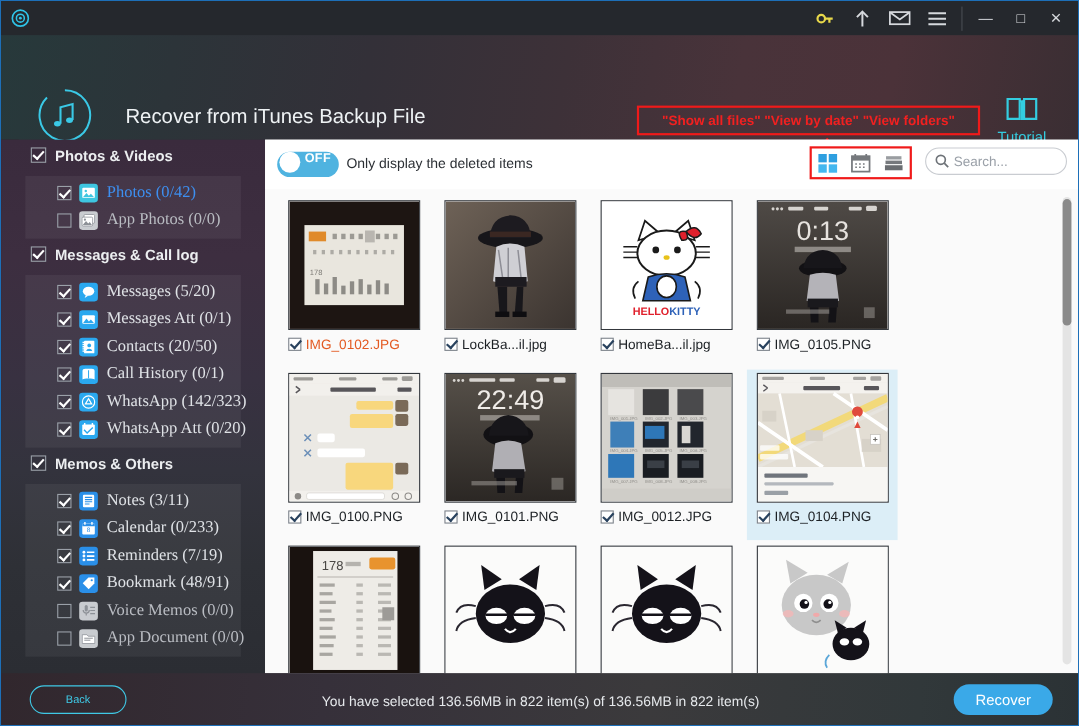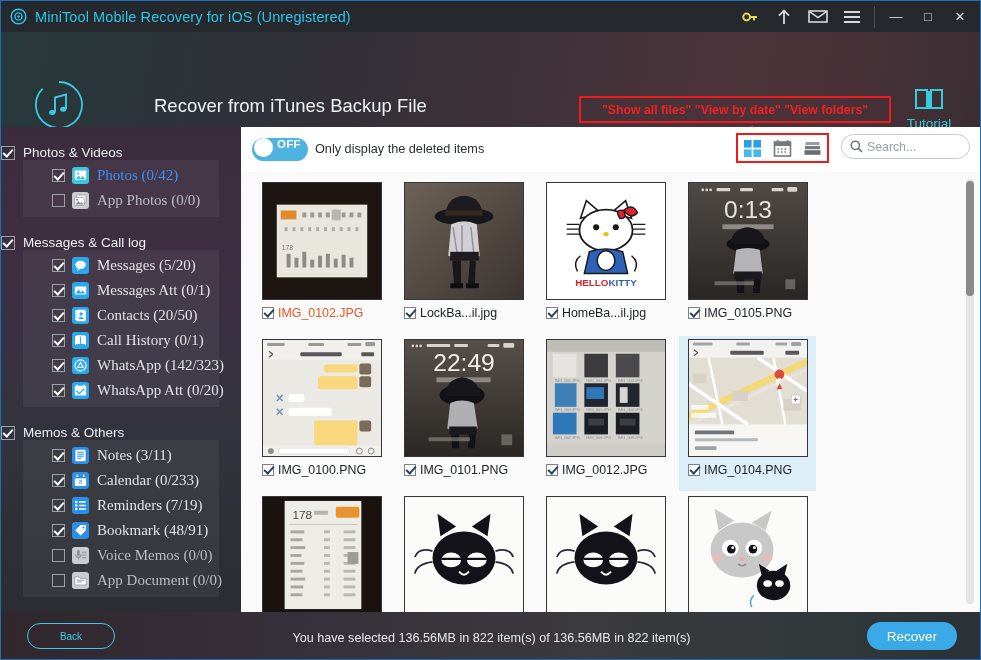--- a/index.html
+++ b/index.html
@@ -59,21 +59,21 @@
       linear-gradient(100deg,
         #27393b 0%, #2c3439 16%, #333038 34%,
         #3d3138 52%, #49333a 68%, #4b3239 82%, #3a2e33 100%);
   }
   #header-icon {
     position: absolute; left: 33px; top: 48px;
     width: 50px; height: 50px;
   }
   #header-title {
     position: absolute; left: 113px; top: 63px;
-    color: #eef2f4; font-size: 18.5px; margin-left: 40px;
+    color: #eef2f4; font-size: 18.5px;
   }
   #annot-box {
     position: absolute; left: 578px; top: 64px;
     width: 312px; height: 27px;
     border: 2px solid #f01a1a;
     display: flex; align-items: center; justify-content: center;
   }
   #annot-text {
     color: #f22020; font-size: 12.3px; font-weight: bold;
     white-space: nowrap;
@@ -103,22 +103,22 @@
       #33333d 62%, #2e3036 80%, #2b2d33 100%);
     overflow: hidden;
   }
   #sidebar-left-edge {
     position: absolute; left: 0; top: 126px;
     width: 16px; height: 485px;
     background: linear-gradient(180deg,#2a2026 0%,#251d24 40%,#2b2327 70%,#382a2b 100%);
   }
   .grp { margin-top: 7px; }
   .grp-head {
-    display: flex; align-items: flex-end;
-    height: 26px;
+    display: flex; align-items: flex-start;
+    padding-left: 27px; height: 26px; font-weight: bold;
   }
   .grp-title {
     color: #eceef0; font-size: 13.5px; margin-left: 8px;
   }
   .grp-body {
     margin-left: 22px; margin-right: 22px;
     background: rgba(255,255,255,0.055);
     padding: 3px 0 4px 0;
   }
   .item {
@@ -305,21 +305,20 @@
 <div id="app">
 
   <div id="titlebar">
     <div id="app-icon">
       <svg width="17" height="17" viewBox="0 0 17 17">
         <circle cx="8.5" cy="8.5" r="7.3" fill="none" stroke="#2fc4e8" stroke-width="1.5"></circle>
         <circle cx="8.5" cy="8.5" r="3.6" fill="none" stroke="#2fc4e8" stroke-width="1.4"></circle>
         <circle cx="8.5" cy="8.5" r="1.3" fill="#2fc4e8"></circle>
       </svg>
     </div>
-    <div id="title-text">MiniTool Mobile Recovery for iOS (Unregistered)</div>
 
     <div id="tb-actions">
       <div class="tb-btn">
         <svg width="18" height="18" viewBox="0 0 18 18">
           <circle cx="5.6" cy="9" r="3.4" fill="none" stroke="#e8d84a" stroke-width="2"></circle>
           <path d="M8.8 9 H16" stroke="#e8d84a" stroke-width="2"></path>
           <path d="M13 9 V12.6" stroke="#e8d84a" stroke-width="2"></path>
         </svg>
       </div>
       <div class="tb-btn">

